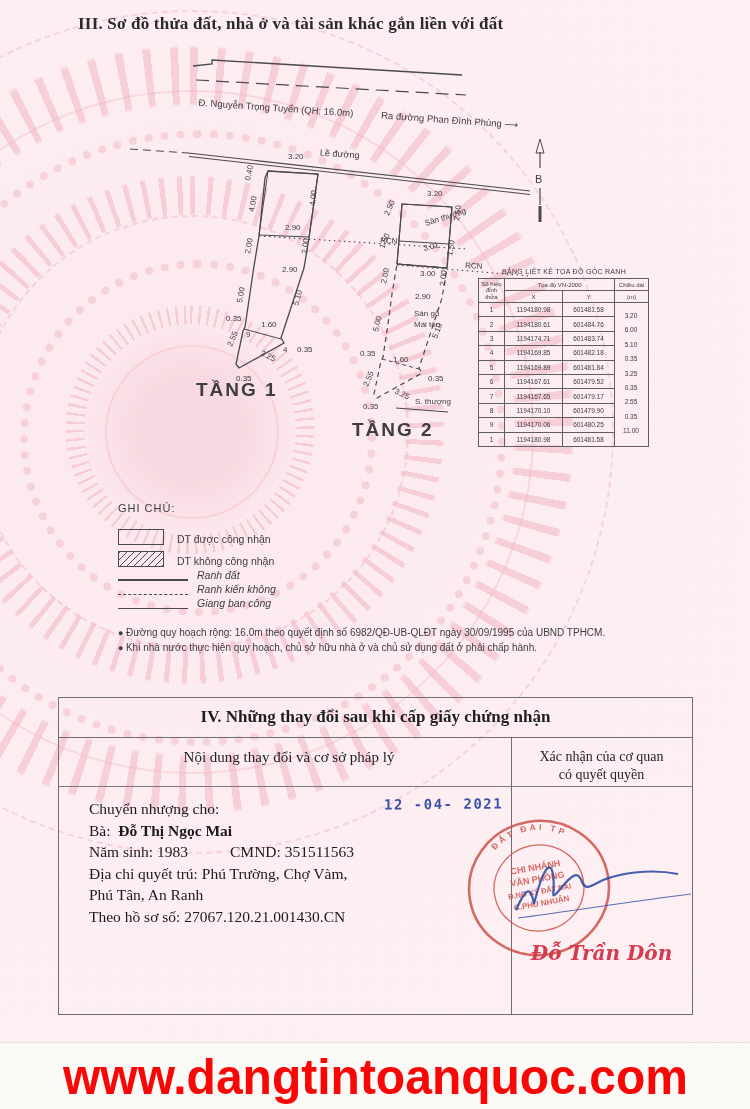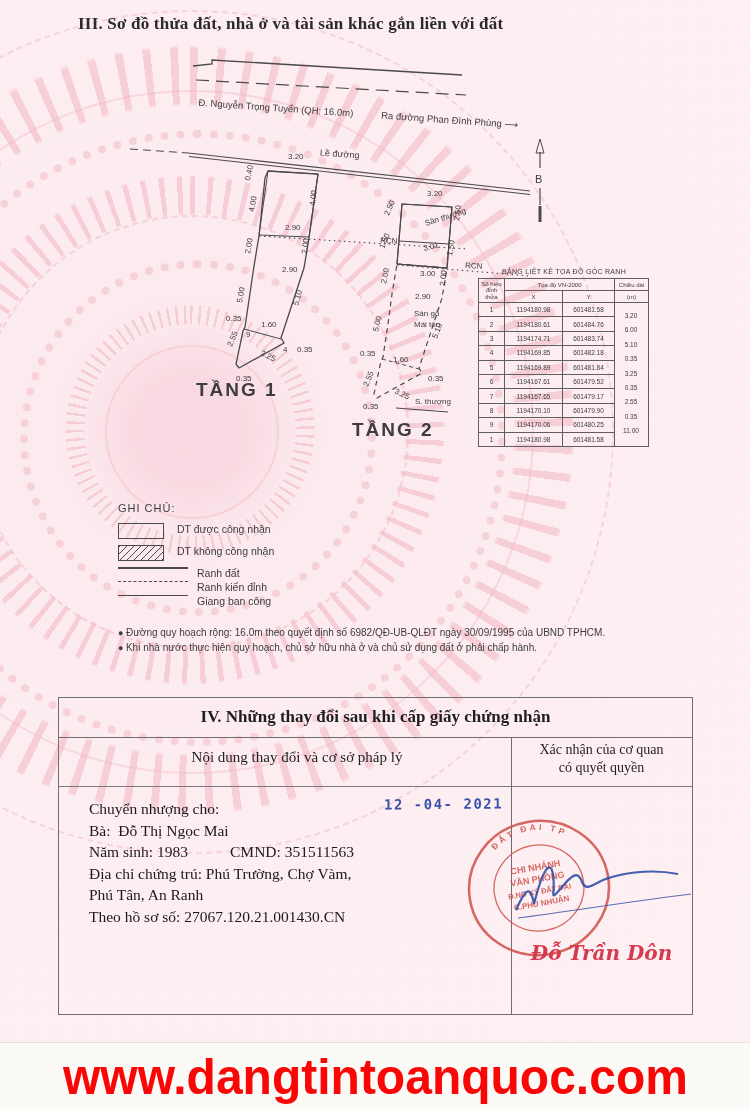--- a/index.html
+++ b/index.html
@@ -33,43 +33,43 @@
   .ct-title{font-size:7px;letter-spacing:.3px;text-align:center;margin-bottom:3px;white-space:nowrap;}
   .ct-wrap table{width:170px;border-collapse:collapse;table-layout:fixed;}
   .ct-wrap th,.ct-wrap td{border:1px solid #5f5f5f;font-weight:normal;font-size:6.5px;color:#3c3c3c;text-align:center;padding:0;height:13.4px;overflow:hidden;}
   .ct-wrap th{font-size:6px;height:11px;}
   .th-v{font-size:5.2px;line-height:1.1;}
   .len-col{position:absolute;left:136px;top:0;width:34px;height:100%;}
   .len-col span{position:absolute;left:0;width:100%;text-align:center;font-size:6.5px;color:#3c3c3c;}
   
   .legend{position:absolute;left:118px;top:502px;color:#3c3c3c;}
   .lg-title{font-size:11px;letter-spacing:1px;margin-bottom:9px;}
-  .lg-row{display:flex;align-items:flex-start;height:22px;}
-  .lg-row.thin{height:14px;}
+  .lg-row{display:flex;align-items:flex-end;height:22px;}
+  .lg-row.thin{height:14px;font-style:italic;}
   .sw{width:44px;height:14px;border:1px solid #4a4a4a;margin-right:13px;flex:none;}
   .sw.hatch{background:repeating-linear-gradient(135deg,#4a4a4a 0 1px,rgba(0,0,0,0) 1px 5px);}
   .lnsw{width:70px;height:0;margin-right:9px;flex:none;}
   .lnsw.solid{border-top:2px solid #4a4a4a;}
   .lnsw.dash{border-top:1.5px dashed #4a4a4a;}
   .lnsw.thin1{border-top:1px solid #4a4a4a;}
   .lg-row .lab{font-size:10.5px;}
   .notes{margin-top:18px;}
   .note{font-size:10px;margin:4px 0;white-space:nowrap;}
   .note::before{content:"●  ";font-size:9px;}
   
   .s4{position:absolute;left:58px;top:697px;width:633px;height:316px;border:1.2px solid #6f6f6f;color:#1f1f1f;}
   .s4 .t{position:absolute;left:0;top:9px;width:100%;text-align:center;font:bold 17px "Liberation Serif",serif;}
   .h1{position:absolute;left:0;top:39px;width:100%;border-top:1.2px solid #6f6f6f;}
   .h2{position:absolute;left:0;top:88px;width:100%;border-top:1px solid #7a7a7a;}
   .v1{position:absolute;left:452px;top:39px;bottom:0;border-left:1.2px solid #6f6f6f;}
-  .colL{position:absolute;left:12px;top:51px;width:452px;text-align:center;font:15px "Liberation Serif",serif;}
-  .colR{position:absolute;left:452px;top:43px;width:181px;text-align:center;font:14px "Liberation Serif",serif;line-height:1.3;}
+  .colL{position:absolute;left:4px;top:51px;width:452px;text-align:center;font:15px "Liberation Serif",serif;}
+  .colR{position:absolute;left:452px;top:50px;width:181px;text-align:center;font:14px "Liberation Serif",serif;line-height:1.3;}
   .content{position:absolute;left:30px;top:100px;font:15.5px "Liberation Serif",serif;line-height:21.5px;color:#1b1b1b;}
   .content p{margin:0;}
-  .content .nm{font-weight:normal;}
+  .content .nm{font-weight:bold;}
   .content .gap{display:inline-block;width:42px;}
   .dstamp{position:absolute;left:325px;top:98px;font:bold 14px "DejaVu Sans Mono",monospace;color:#3b52ad;letter-spacing:1.5px;transform:rotate(-.5deg);white-space:nowrap;}
   .gd{position:absolute;left:452px;top:96px;width:181px;text-align:center;font:bold 16.5px "Liberation Serif",serif;color:#d2352a;letter-spacing:1px;}
   svg.stamp{position:absolute;left:395px;top:112px;width:170px;height:155px;opacity:.85;}
   svg.sig{position:absolute;left:447px;top:134px;width:200px;height:96px;}
   .dname{position:absolute;left:445px;top:243px;width:195px;text-align:center;font:italic bold 20px "DejaVu Serif",serif;color:#d63a4e;}
   
   .footer{position:absolute;left:0;top:1042px;width:750px;height:67px;background:#fbfaf6;border-top:1px solid #e6e1da;display:flex;align-items:center;justify-content:center;}
   .furl{font:bold 50px "Liberation Sans",sans-serif;color:#f90606;transform:scaleX(.96);white-space:nowrap;}
 </style>
@@ -284,21 +284,21 @@
     <div class="lg-row">
       <span class="sw hatch"></span>
       <span class="lab">DT không công nhận</span>
     </div>
     <div class="lg-row thin">
       <span class="lnsw solid"></span>
       <span class="lab">Ranh đất</span>
     </div>
     <div class="lg-row thin">
       <span class="lnsw dash"></span>
-      <span class="lab">Ranh kiến đỉnh</span>
+      <span class="lab">Ranh kiến không</span>
     </div>
     <div class="lg-row thin">
       <span class="lnsw thin1"></span>
       <span class="lab">Giang ban công</span>
     </div>
     <div class="notes">
       <div class="note">Đường quy hoạch rộng: 16.0m theo quyết định số 6982/QĐ-UB-QLĐT ngày 30/09/1995 của UBND TPHCM.</div>
       <div class="note">Khi nhà nước thực hiện quy hoạch, chủ sở hữu nhà ở và chủ sử dụng đất ở phải chấp hành.</div>
     </div>
   </div>
@@ -311,21 +311,21 @@
     <div class="colL">Nội dung thay đổi và cơ sở pháp lý</div>
     <div class="colR">
       <div>Xác nhận của cơ quan</div>
       <div>có quyết quyền</div>
     </div>
 
     <div class="content">
       <p>Chuyển nhượng cho:</p>
       <p><span>Bà:</span>&nbsp;&nbsp;<span class="nm">Đỗ Thị Ngọc Mai</span></p>
       <p><span>Năm sinh: 1983</span><span class="gap"></span><span>CMND: 351511563</span></p>
-      <p>Địa chỉ chứng trú: Phú Trường, Chợ Vàm,</p>
+      <p>Địa chỉ quyết trú: Phú Trường, Chợ Vàm,</p>
       <p>Phú Tân, An Ranh</p>
       <p>Theo hồ sơ số: 27067.120.21.001430.CN</p>
     </div>
 
     <div class="dstamp">12 -04- 2021</div>
 
     <svg class="stamp" viewBox="0 0 170 155">
       <g transform="rotate(-10 85 78)" stroke="#d0504a" fill="none">
         <ellipse cx="85" cy="78" rx="70" ry="67" stroke-width="2.6"></ellipse>
         <ellipse cx="85" cy="78" rx="45" ry="43" stroke-width="1.3"></ellipse>

